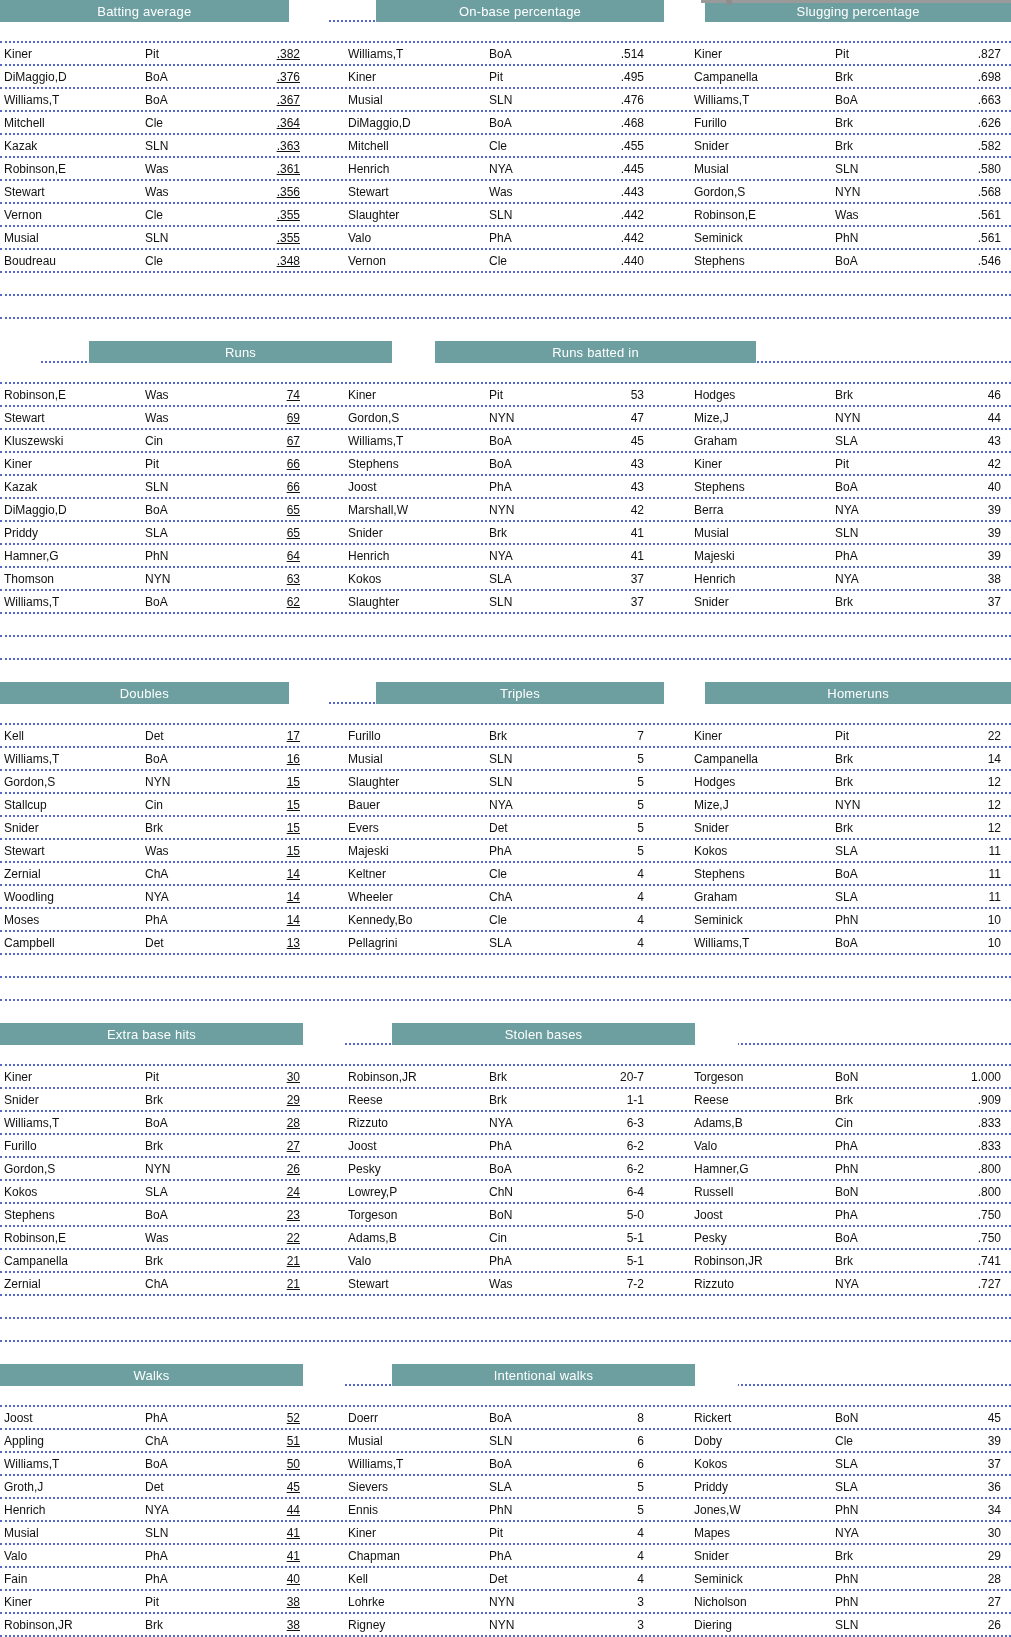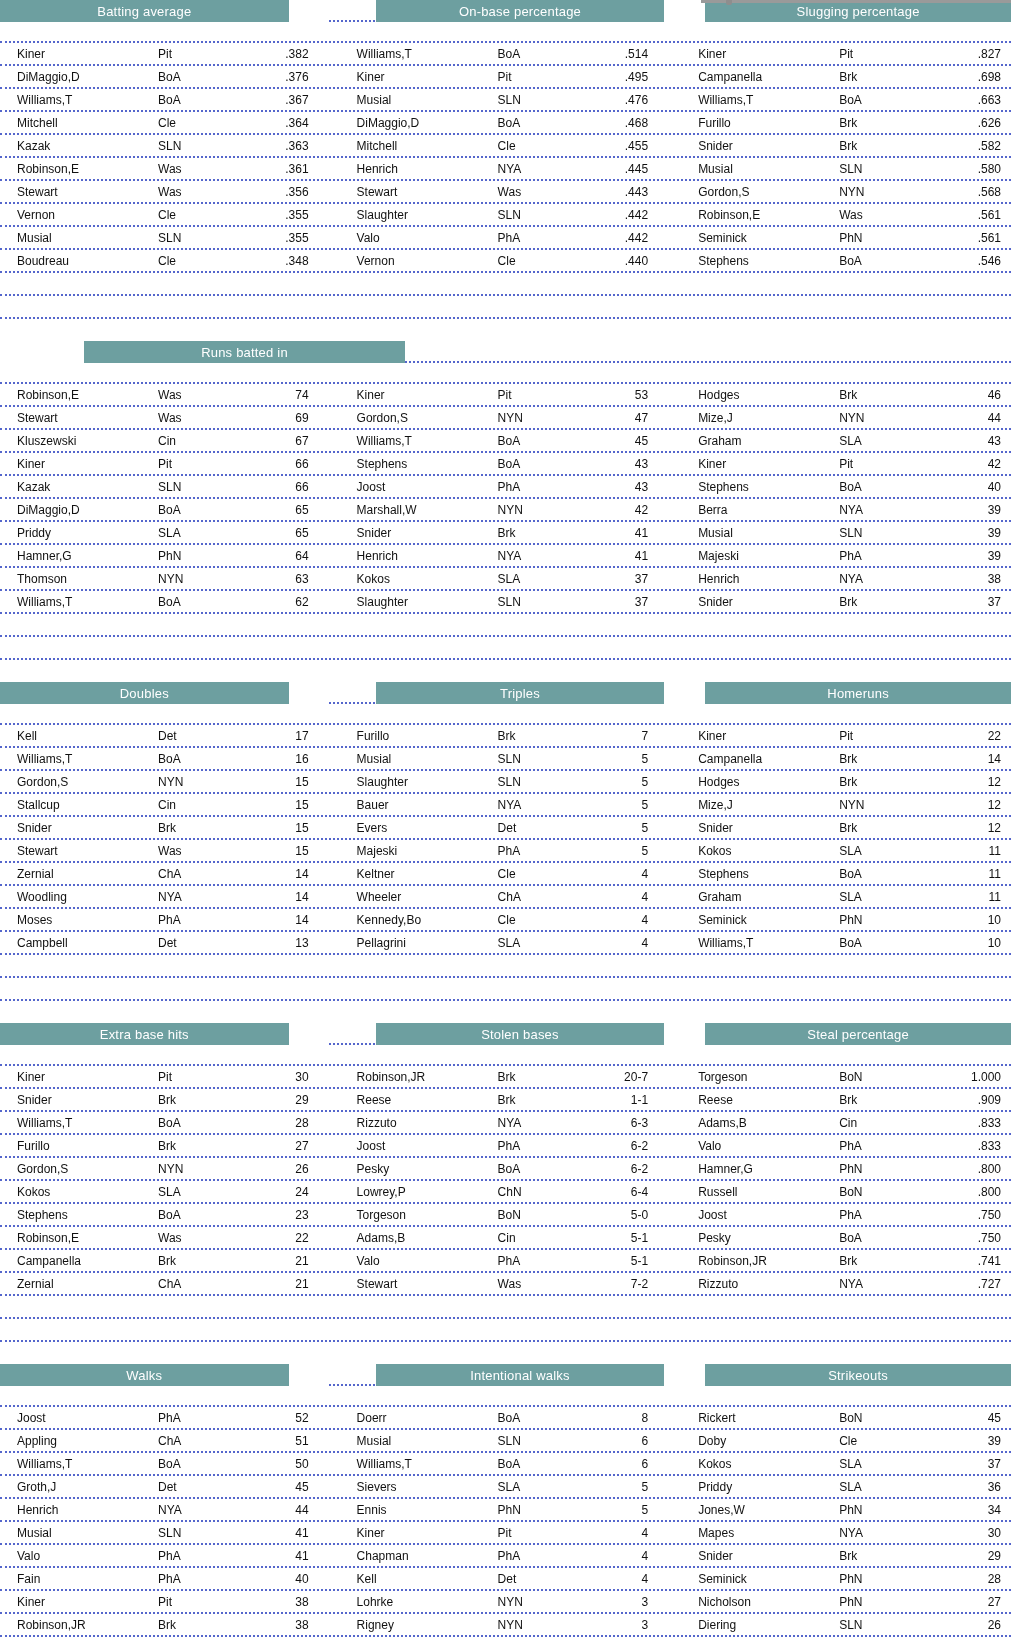--- a/index.html
+++ b/index.html
@@ -74,21 +74,20 @@
   }
 
   
   .rows { width: 1011px; }
   .row {
     display: flex;
     width: 1011px;
     height: 23px;
     border-bottom: 2px dotted #5566cc;
     align-items: center;
-    padding-left: 13px;
   }
   .grp {
     display: flex;
     align-items: center;
     height: 23px;
   }
   .grp.g1 { width: 344px; }
   .grp.g2 { width: 346px; }
   .grp.g3 { width: 321px; }
 
@@ -103,21 +102,21 @@
     width: 95px;
     text-align: left;
     white-space: nowrap;
   }
   .cell-val {
     flex: 1;
     text-align: right;
     padding-right: 10px;
     white-space: nowrap;
   }
-  .grp.g1 .cell-val { padding-right: 44px; }
+  .grp.g1 .cell-val { padding-right: 44px; text-decoration: underline; }
   .grp.g2 .cell-val { padding-right: 46px; }
   .grp.g3 .cell-val { padding-right: 10px; }
 
   
   .blank-row {
     height: 23px;
     width: 1011px;
     background: #ffffff;
     border-bottom: 2px dotted #5566cc;
   }
@@ -315,20 +314,21 @@
             </div>
           </div>
         </div>
         <div class="blank-row"></div>
         <div class="blank-row"></div>
         <div class="gap-row"></div>
       </div>
       <div class="section">
         <div class="hdr-band">
           <div class="hdr-gap"></div>
+          <div class="hdr-cell c2">Runs</div>
           <div class="hdr-gap g2"></div>
           <div class="hdr-cell c3">Runs batted in</div>
         </div>
         <div class="hdr-underline"></div>
         <div class="rows">
           <div class="row">
             <div class="grp g1">
               <div class="cell-name">Robinson,E</div>
               <div class="cell-team">Was</div>
               <div class="cell-val">74</div>
@@ -686,21 +686,20 @@
         <div class="blank-row"></div>
         <div class="blank-row"></div>
         <div class="gap-row"></div>
       </div>
       <div class="section">
         <div class="hdr-band">
           <div class="hdr-cell c1">Extra base hits</div>
           <div class="hdr-gap"></div>
           <div class="hdr-cell c2">Stolen bases</div>
           <div class="hdr-gap g2"></div>
-          <div class="hdr-cell c3">Steal percentage</div>
         </div>
         <div class="hdr-underline"></div>
         <div class="rows">
           <div class="row">
             <div class="grp g1">
               <div class="cell-name">Kiner</div>
               <div class="cell-team">Pit</div>
               <div class="cell-val">30</div>
             </div>
             <div class="grp g2">
@@ -871,21 +870,20 @@
         <div class="blank-row"></div>
         <div class="blank-row"></div>
         <div class="gap-row"></div>
       </div>
       <div class="section">
         <div class="hdr-band">
           <div class="hdr-cell c1">Walks</div>
           <div class="hdr-gap"></div>
           <div class="hdr-cell c2">Intentional walks</div>
           <div class="hdr-gap g2"></div>
-          <div class="hdr-cell c3">Strikeouts</div>
         </div>
         <div class="hdr-underline"></div>
         <div class="rows">
           <div class="row">
             <div class="grp g1">
               <div class="cell-name">Joost</div>
               <div class="cell-team">PhA</div>
               <div class="cell-val">52</div>
             </div>
             <div class="grp g2">

